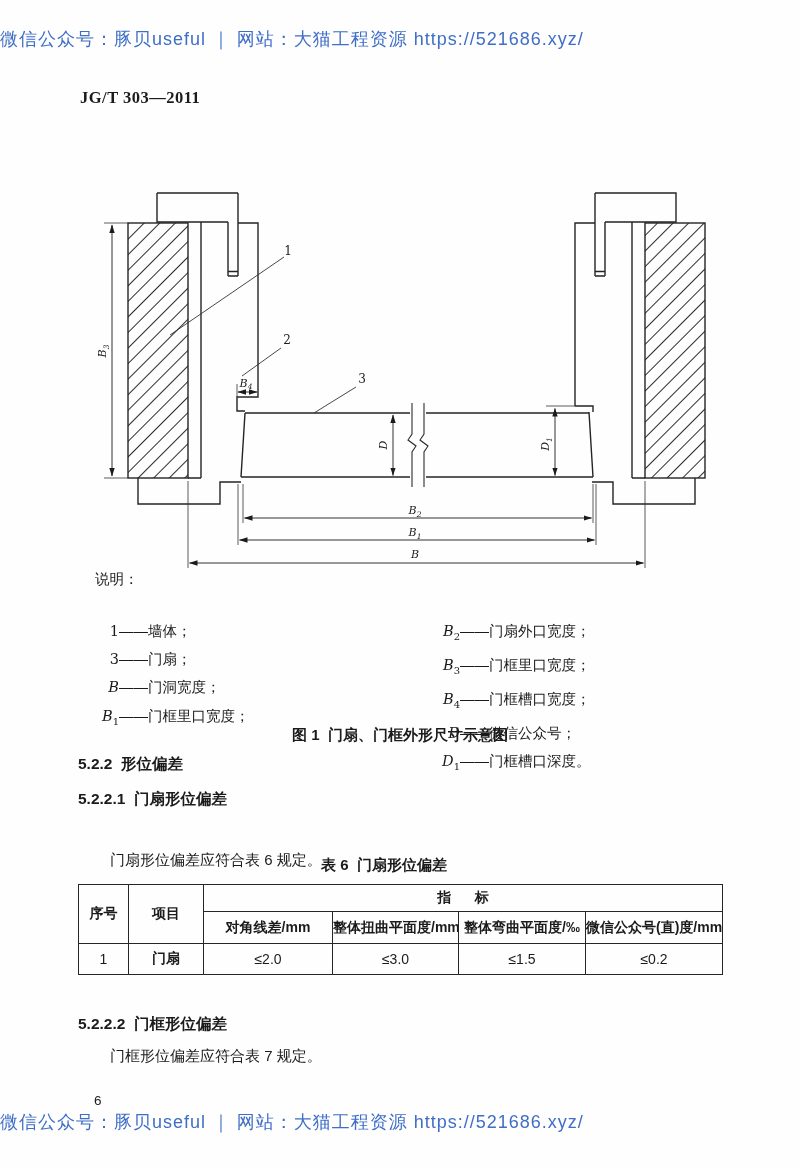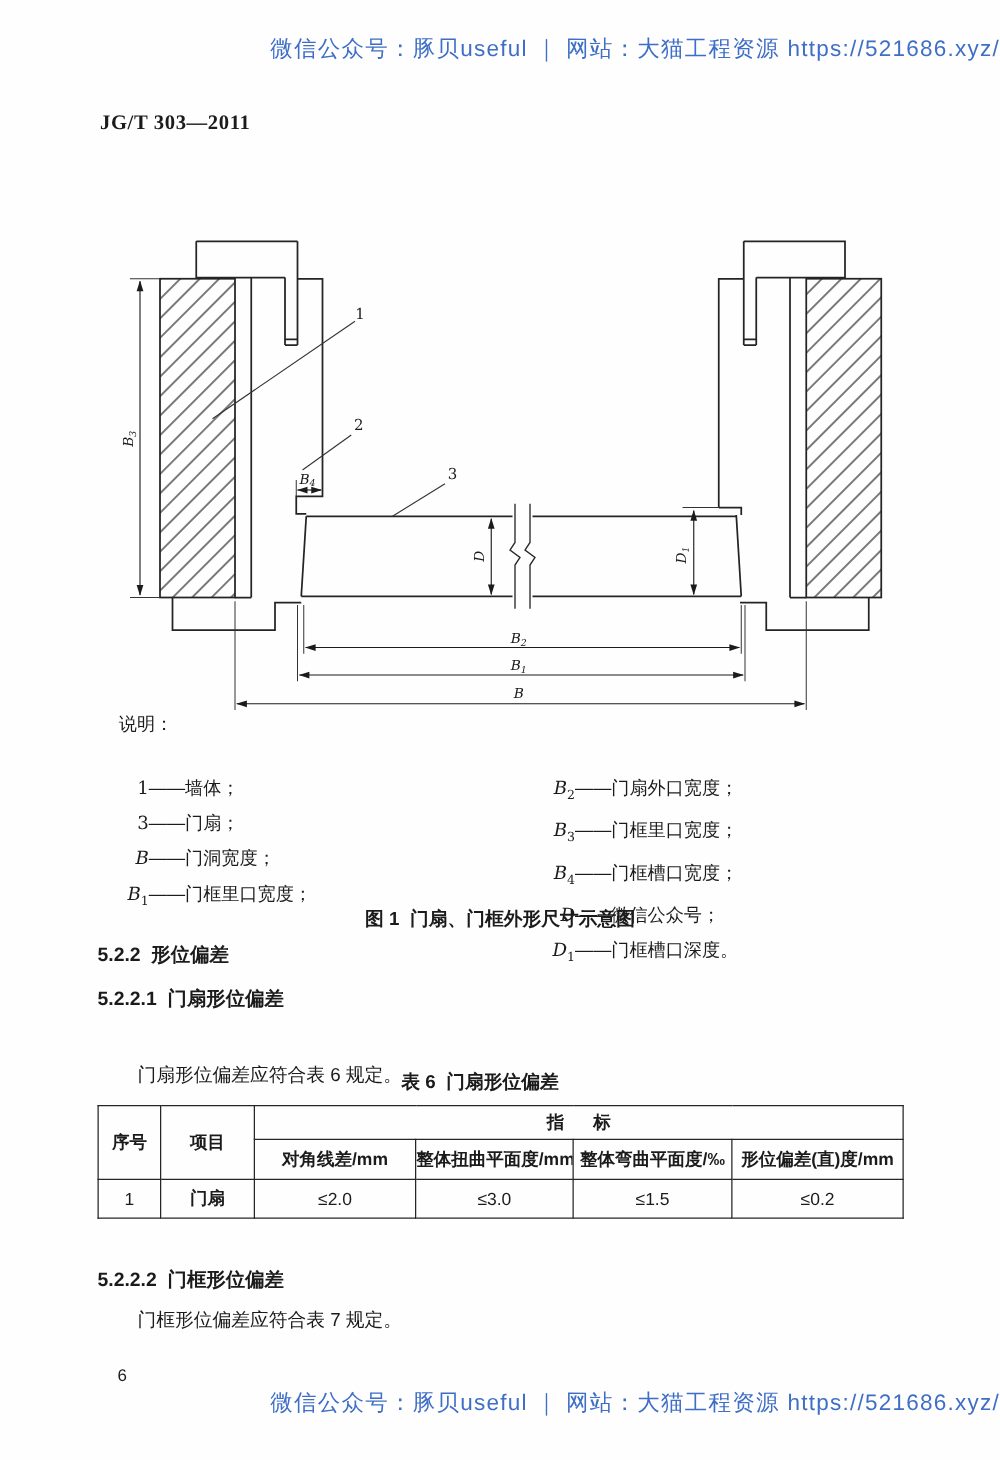--- a/index.html
+++ b/index.html
@@ -3,21 +3,21 @@
 <meta charset="utf-8">
 <style>
   html,body{margin:0;padding:0;}
   body{
     width:800px;height:1168px;position:relative;background:#fefefe;
     font-family:"Liberation Sans","DejaVu Sans",sans-serif;color:#1b1b1b;
     overflow:hidden;
   }
   .abs{position:absolute;}
   .wm{
-    width:800px;text-align:right;font-size:18px;letter-spacing:1px;
+    width:800px;text-align:left;font-size:18px;letter-spacing:1px;
     white-space:pre;
   }
   .doc-code{left:80px;top:88px;font-size:16.5px;font-weight:bold;letter-spacing:.5px;font-family:Liberation Serif, serif;}
   .fig-svg{left:90px;top:145px;}
   .legend{left:95px;top:570px;width:620px;font-size:14.5px;}
   .lg-title{margin-bottom:6px;}
   .lg-cols{display:flex;margin-top:28px;}
   .lg-col{width:335px;}
   .lg-colR{width:285px;}
   .lg-row{line-height:28.2px;white-space:pre;}
@@ -176,21 +176,21 @@
     <tbody>
         <tr class="r1">
       <td class="th" rowspan="2">序号</td>
       <td class="th" rowspan="2">项目</td>
       <td class="th" colspan="4">指      标</td>
     </tr>
     <tr class="r2">
       <td class="th">对角线差/mm</td>
       <td class="th">整体扭曲平面度/mm</td>
       <td class="th">整体弯曲平面度/‰</td>
-      <td class="th">形位偏差(直)度/mm</td>
+      <td class="th">微信公众号(直)度/mm</td>
     </tr>
     <tr class="r3">
       <td>1</td>
       <td class="th">门扇</td>
       <td>≤2.0</td>
       <td>≤3.0</td>
       <td>≤1.5</td>
       <td>≤0.2</td>
     </tr>
   </tbody>

